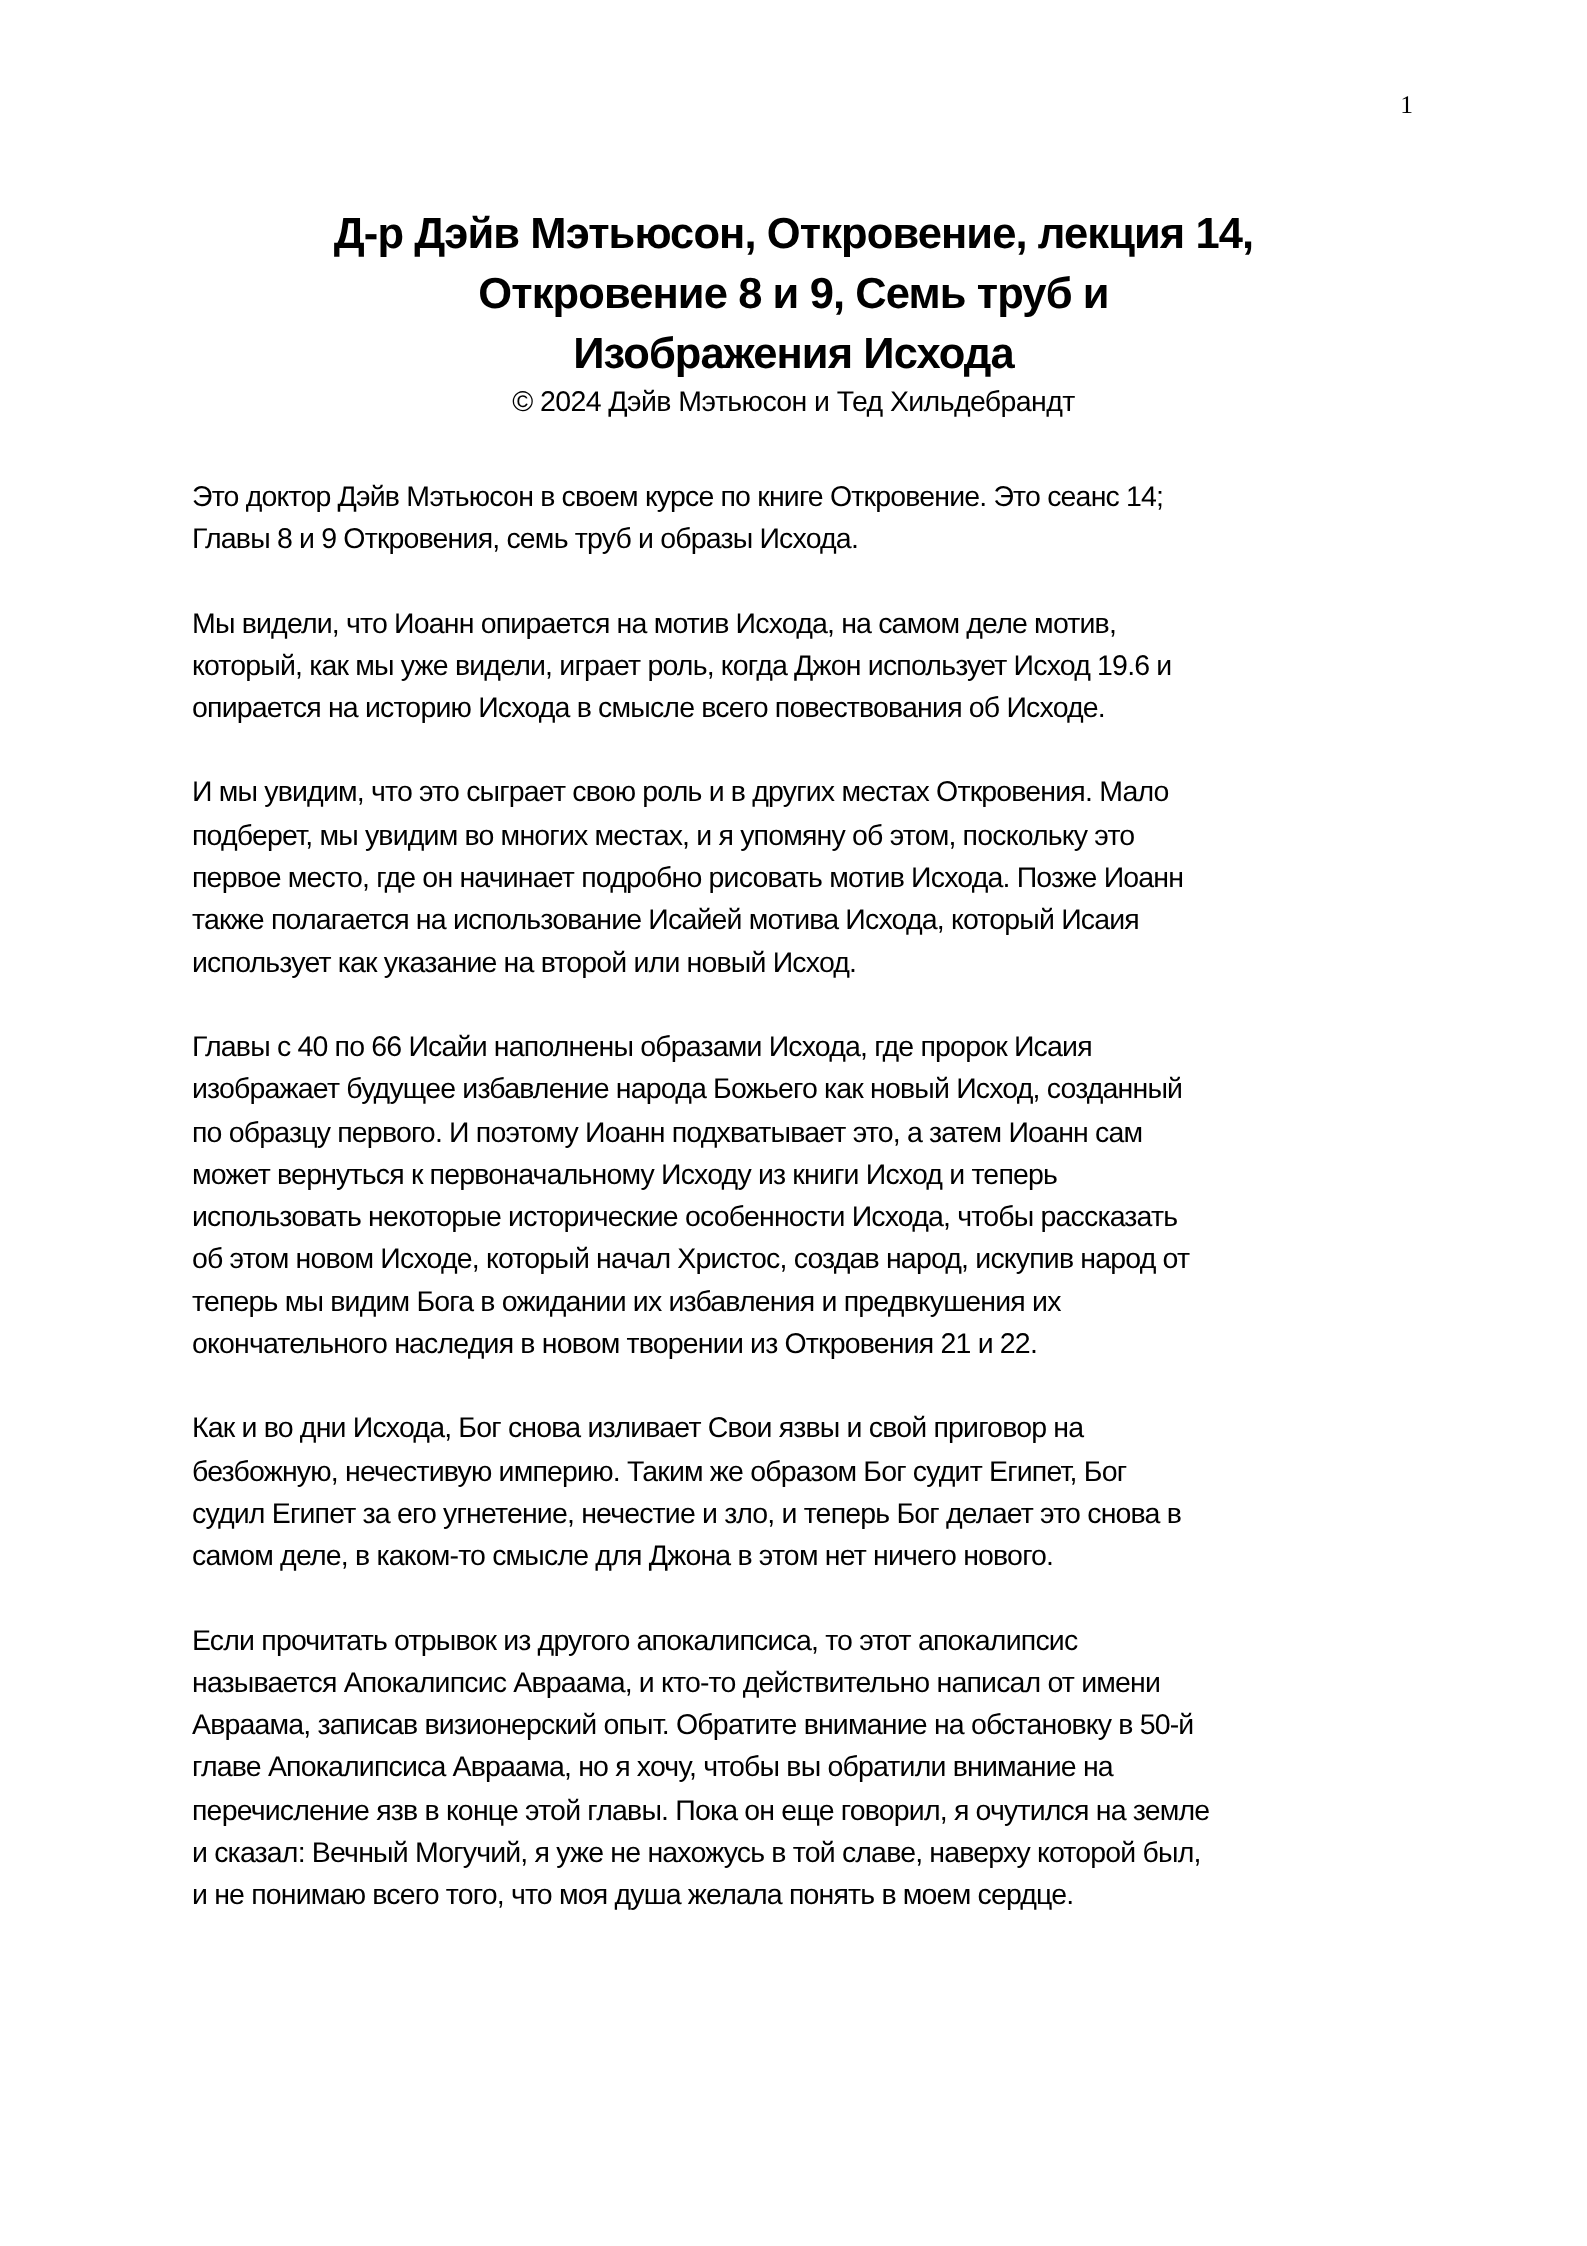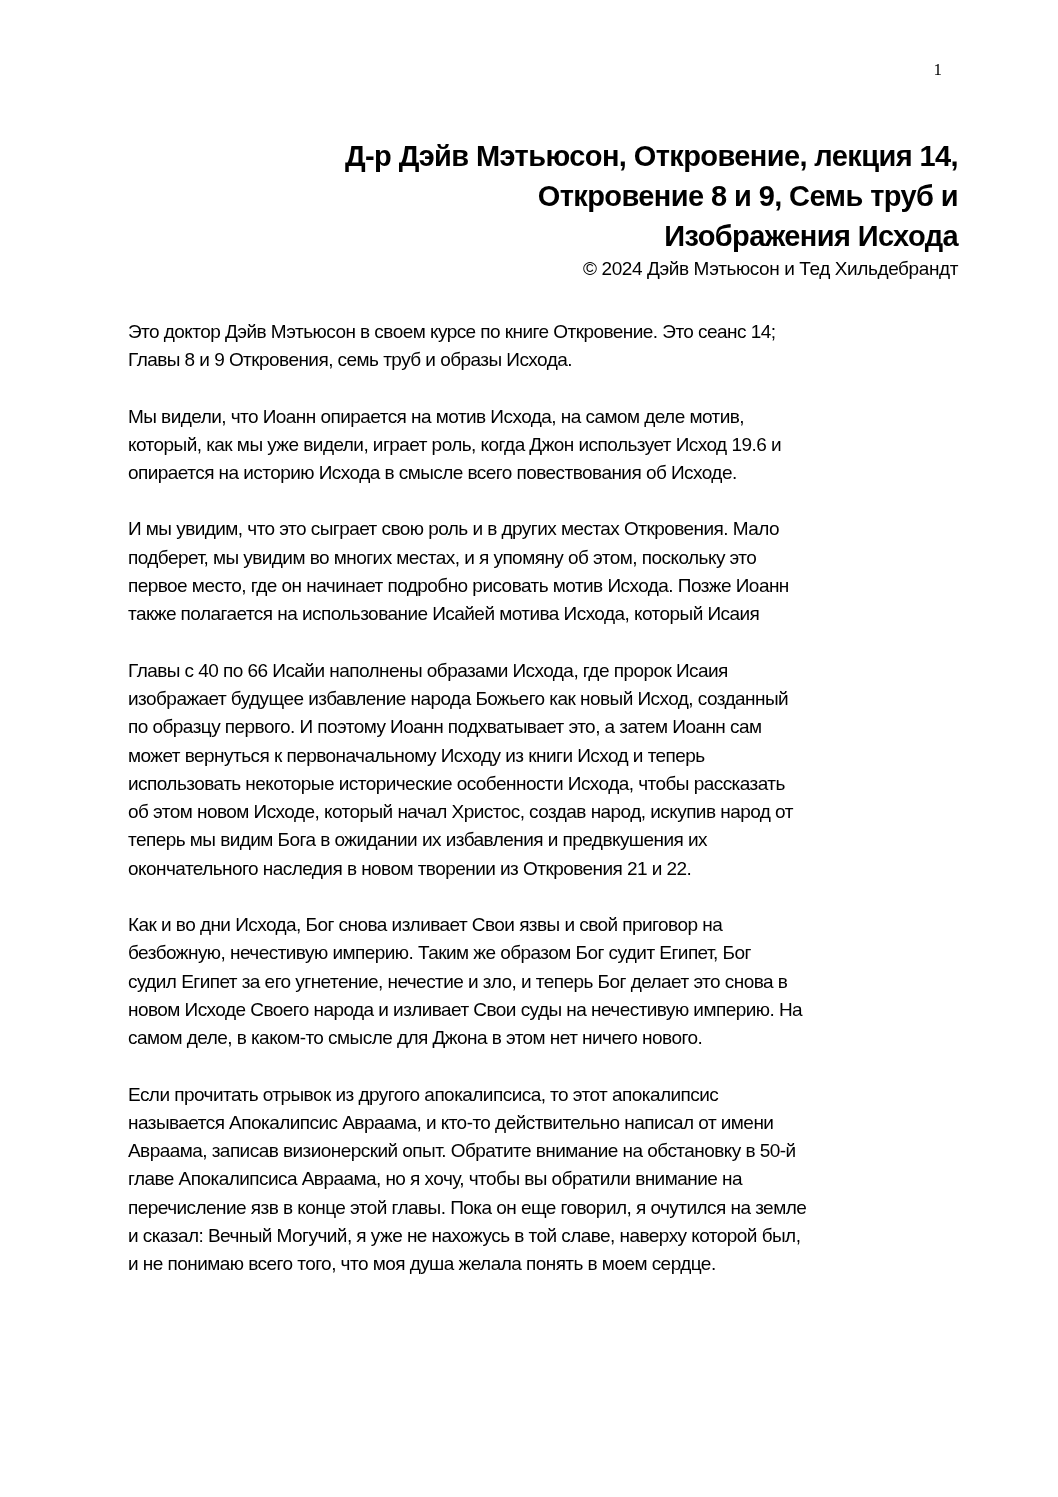--- a/index.html
+++ b/index.html
@@ -22,21 +22,21 @@
       width: 20px;
       text-align: right;
       font-family: "Liberation Serif", serif;
       font-size: 17px;
     }
     .title-block {
       position: absolute;
       top: 136px;
       left: 100px;
       width: 858px;
-      text-align: right;
+      text-align: center;
     }
     .title-line {
       font-family: "Liberation Sans", sans-serif;
       font-weight: bold;
       font-size: 29px;
       line-height: 40px;
       letter-spacing: -0.6px;
       white-space: nowrap;
     }
     .copyright {
@@ -85,36 +85,36 @@
   <div class="paragraph">
     <span class="line">Мы видели, что Иоанн опирается на мотив Исхода, на самом деле мотив,</span>
     <span class="line">который, как мы уже видели, играет роль, когда Джон использует Исход 19.6 и</span>
     <span class="line">опирается на историю Исхода в смысле всего повествования об Исходе.</span>
   </div>
   <div class="paragraph">
     <span class="line">И мы увидим, что это сыграет свою роль и в других местах Откровения. Мало</span>
     <span class="line">подберет, мы увидим во многих местах, и я упомяну об этом, поскольку это</span>
     <span class="line">первое место, где он начинает подробно рисовать мотив Исхода. Позже Иоанн</span>
     <span class="line">также полагается на использование Исайей мотива Исхода, который Исаия</span>
+    <span class="line">использует как указание на второй или новый Исход.</span>
   </div>
   <div class="paragraph">
     <span class="line">Главы с 40 по 66 Исайи наполнены образами Исхода, где пророк Исаия</span>
     <span class="line">изображает будущее избавление народа Божьего как новый Исход, созданный</span>
     <span class="line">по образцу первого. И поэтому Иоанн подхватывает это, а затем Иоанн сам</span>
     <span class="line">может вернуться к первоначальному Исходу из книги Исход и теперь</span>
     <span class="line">использовать некоторые исторические особенности Исхода, чтобы рассказать</span>
     <span class="line">об этом новом Исходе, который начал Христос, создав народ, искупив народ от</span>
     <span class="line">теперь мы видим Бога в ожидании их избавления и предвкушения их</span>
     <span class="line">окончательного наследия в новом творении из Откровения 21 и 22.</span>
   </div>
   <div class="paragraph">
     <span class="line">Как и во дни Исхода, Бог снова изливает Свои язвы и свой приговор на</span>
     <span class="line">безбожную, нечестивую империю. Таким же образом Бог судит Египет, Бог</span>
     <span class="line">судил Египет за его угнетение, нечестие и зло, и теперь Бог делает это снова в</span>
-    <span class="line">новом Исходе Своего народа и изливает Свои суды на нечестивую империю. На</span>
     <span class="line">самом деле, в каком-то смысле для Джона в этом нет ничего нового.</span>
   </div>
   <div class="paragraph">
     <span class="line">Если прочитать отрывок из другого апокалипсиса, то этот апокалипсис</span>
     <span class="line">называется Апокалипсис Авраама, и кто-то действительно написал от имени</span>
     <span class="line">Авраама, записав визионерский опыт. Обратите внимание на обстановку в 50-й</span>
     <span class="line">главе Апокалипсиса Авраама, но я хочу, чтобы вы обратили внимание на</span>
     <span class="line">перечисление язв в конце этой главы. Пока он еще говорил, я очутился на земле</span>
     <span class="line">и сказал: Вечный Могучий, я уже не нахожусь в той славе, наверху которой был,</span>
     <span class="line">и не понимаю всего того, что моя душа желала понять в моем сердце.</span>

